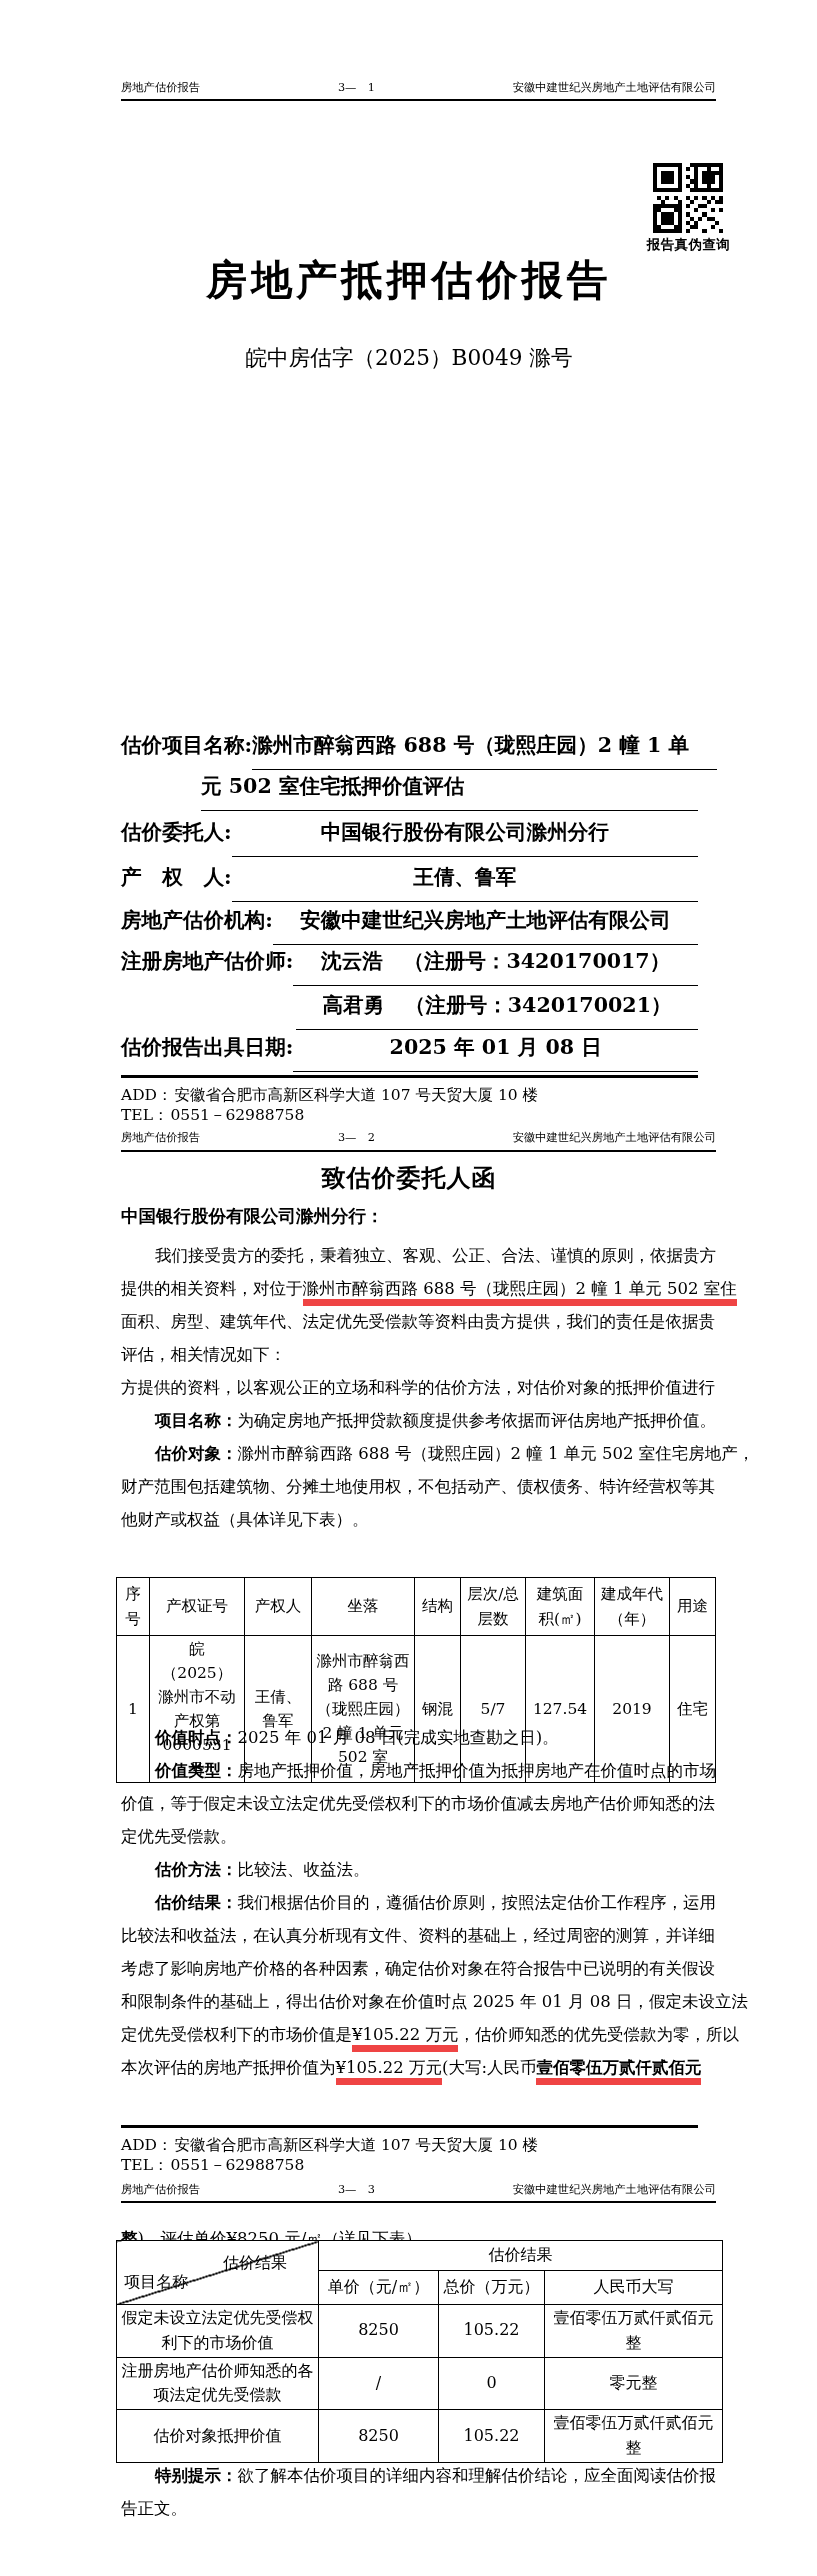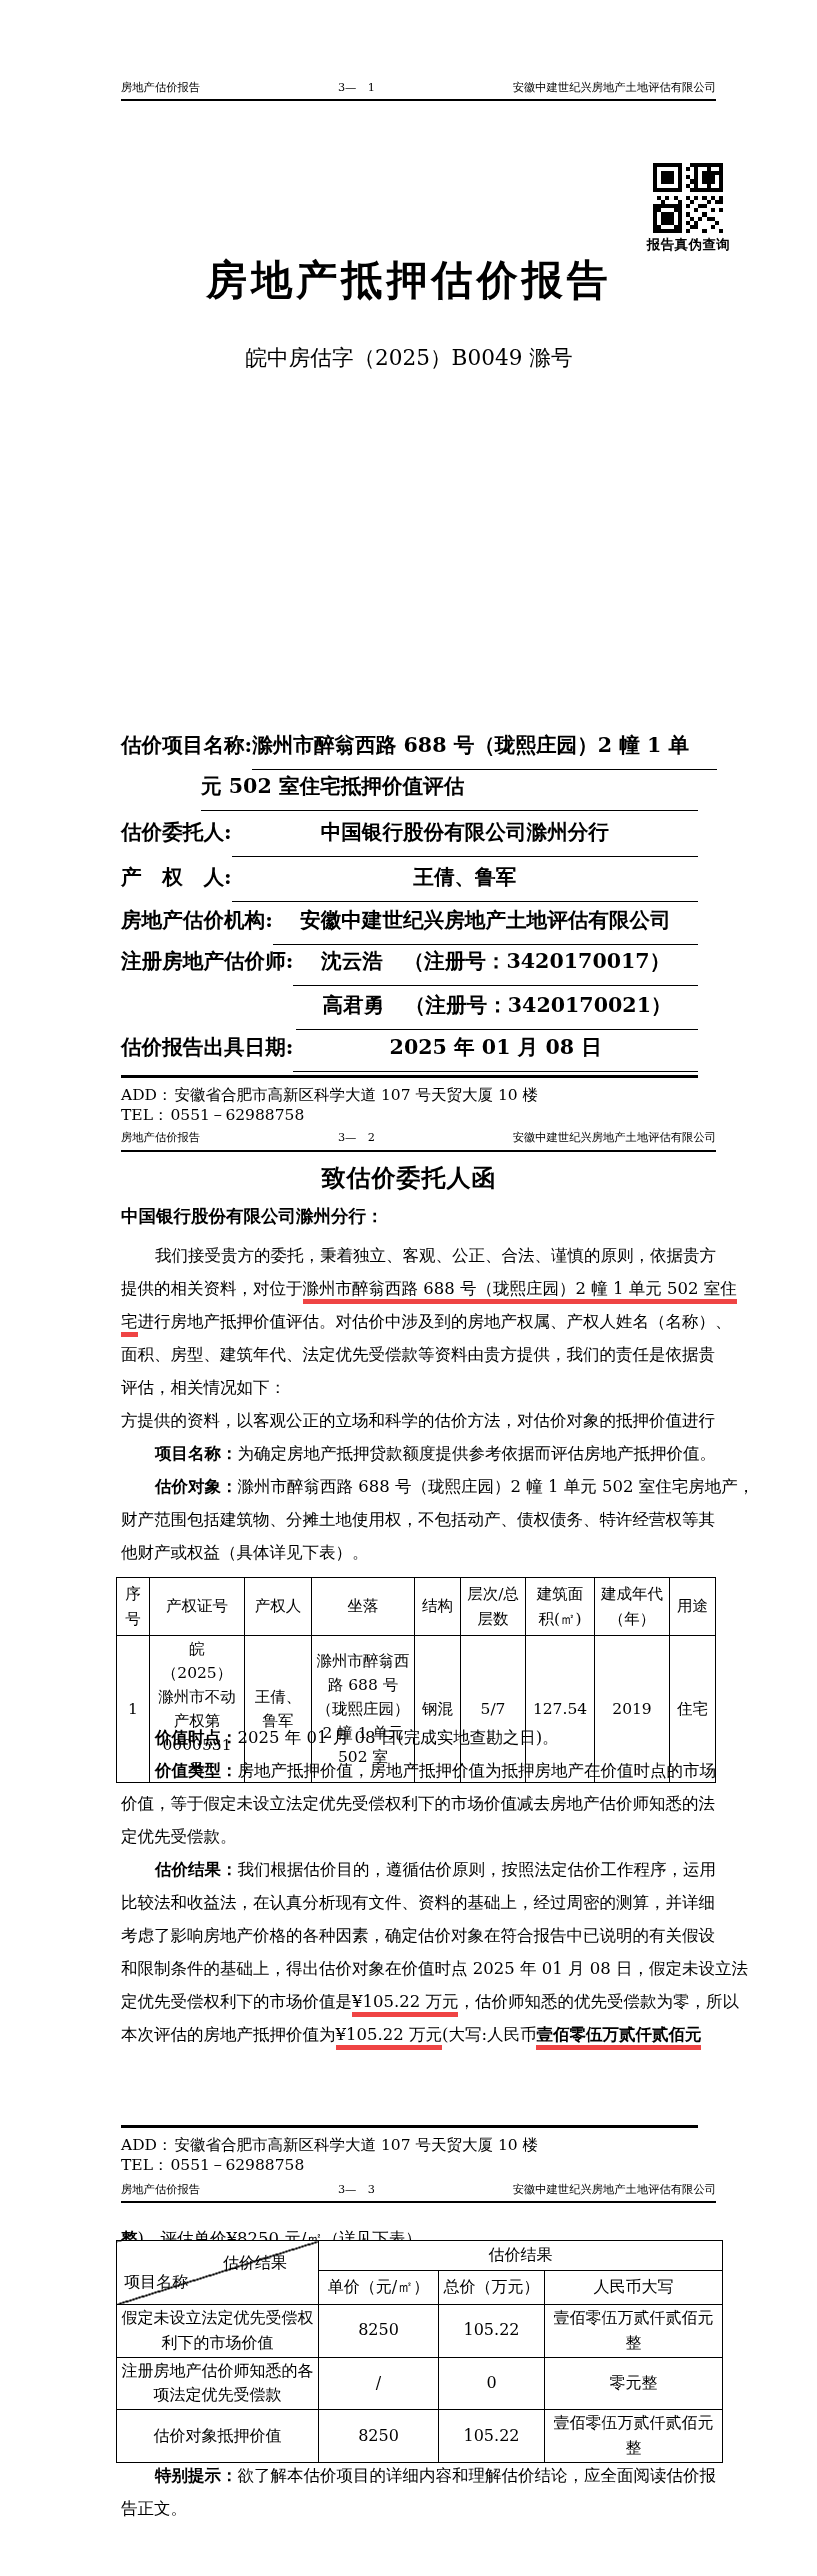--- a/index.html
+++ b/index.html
@@ -25,21 +25,21 @@
   .fline{position:absolute;left:121px;font-size:15.5px;white-space:nowrap;}
   .fline .flbl{margin-right:2px;}
   
   .letter-title{position:absolute;left:0;top:1162px;width:100%;text-align:center;
                 font-size:24px;font-weight:700;letter-spacing:1px;}
   .salutation{position:absolute;left:121px;top:1204px;font-size:17.5px;font-weight:700;white-space:nowrap;}
   .para{position:absolute;left:121px;width:598px;font-size:16.5px;}
   .para .ln{height:33px;line-height:33px;white-space:nowrap;}
   .ind{text-indent:34px;}
   .b{font-weight:700;}
-  .u{border-bottom:5px solid #ef4444;padding-bottom:0.5px;}
+  .u{border-bottom:7px solid #ef4444;padding-bottom:0.5px;}
   
   table{position:absolute;border-collapse:collapse;table-layout:fixed;background:#fff;}
   td{border:1px solid #000;text-align:center;vertical-align:middle;padding:1px 4.1px;line-height:1.55;}
   .t1{left:116px;top:1577px;width:600px;font-size:15.5px;border:1.5px solid #000;}
   .t2{left:116px;top:2240px;width:605px;font-size:16px;border:1.5px solid #000;}
   .diag{position:relative;padding:0;
         background-image:linear-gradient(to bottom right,
           transparent calc(50% - 0.8px),#000 calc(50% - 0.8px),
           #000 calc(50% + 0.8px),transparent calc(50% + 0.8px));}
   .diag .c1{position:absolute;top:10.3px;right:31px;}
@@ -135,21 +135,20 @@
     <span>安徽中建世纪兴房地产土地评估有限公司</span>
   </div>
   <div class="rule" style="top:1150px;left:121px;width:595px;height:1.5px;"></div>
 
   <div class="letter-title">致估价委托人函</div>
   <div class="salutation">中国银行股份有限公司滁州分行：</div>
 
   <div class="para" style="top:1239px;">
     <div class="ln ind"><span>我们接受贵方的委托，秉着独立、客观、公正、合法、谨慎的原则，依据贵方</span></div>
     <div class="ln"><span>提供的相关资料，对位于</span><span class="u">滁州市醉翁西路 688 号（珑熙庄园）2 幢 1 单元 502 室住</span></div>
-    <div class="ln"><span class="u">宅</span><span>进行房地产抵押价值评估。对估价中涉及到的房地产权属、产权人姓名（名称）、</span></div>
     <div class="ln"><span>面积、房型、建筑年代、法定优先受偿款等资料由贵方提供，我们的责任是依据贵</span></div>
     <div class="ln"><span>评估，相关情况如下：</span></div>
     <div class="ln"><span>方提供的资料，以客观公正的立场和科学的估价方法，对估价对象的抵押价值进行</span></div>
     <div class="ln ind"><span class="b">项目名称：</span><span>为确定房地产抵押贷款额度提供参考依据而评估房地产抵押价值。</span></div>
     <div class="ln ind"><span class="b">估价对象：</span><span>滁州市醉翁西路 688 号（珑熙庄园）2 幢 1 单元 502 室住宅房地产，</span></div>
     <div class="ln"><span>财产范围包括建筑物、分摊土地使用权，不包括动产、债权债务、特许经营权等其</span></div>
     <div class="ln"><span>他财产或权益（具体详见下表）。</span></div>
   </div>
 
   <table class="t1">
@@ -188,20 +187,21 @@
       <td>住宅</td>
     </tr>
   </tbody>
     </table>
 
   <div class="para" style="top:1721px;">
     <div class="ln ind"><span class="b">价值时点：</span><span>2025 年 01 月 08 日(完成实地查勘之日)。</span></div>
     <div class="ln ind"><span class="b">价值类型：</span><span>房地产抵押价值，房地产抵押价值为抵押房地产在价值时点的市场</span></div>
     <div class="ln"><span>价值，等于假定未设立法定优先受偿权利下的市场价值减去房地产估价师知悉的法</span></div>
     <div class="ln"><span>定优先受偿款。</span></div>
+    <div class="ln ind"><span class="b">估价方法：</span><span>比较法、收益法。</span></div>
     <div class="ln ind"><span class="b">估价结果：</span><span>我们根据估价目的，遵循估价原则，按照法定估价工作程序，运用</span></div>
     <div class="ln"><span>比较法和收益法，在认真分析现有文件、资料的基础上，经过周密的测算，并详细</span></div>
     <div class="ln"><span>考虑了影响房地产价格的各种因素，确定估价对象在符合报告中已说明的有关假设</span></div>
     <div class="ln"><span>和限制条件的基础上，得出估价对象在价值时点 2025 年 01 月 08 日，假定未设立法</span></div>
     <div class="ln"><span>定优先受偿权利下的市场价值是</span><span class="u">¥105.22 万元</span><span>，估价师知悉的优先受偿款为零，所以</span></div>
     <div class="ln"><span>本次评估的房地产抵押价值为</span><span class="u">¥105.22 万元</span><span>(大写:人民币</span><span class="u b">壹佰零伍万贰仟贰佰元</span></div>
   </div>
 
   <div class="rule" style="top:2125px;left:121px;width:577px;height:2.6px;"></div>
   <div class="fline" style="top:2135px;">

